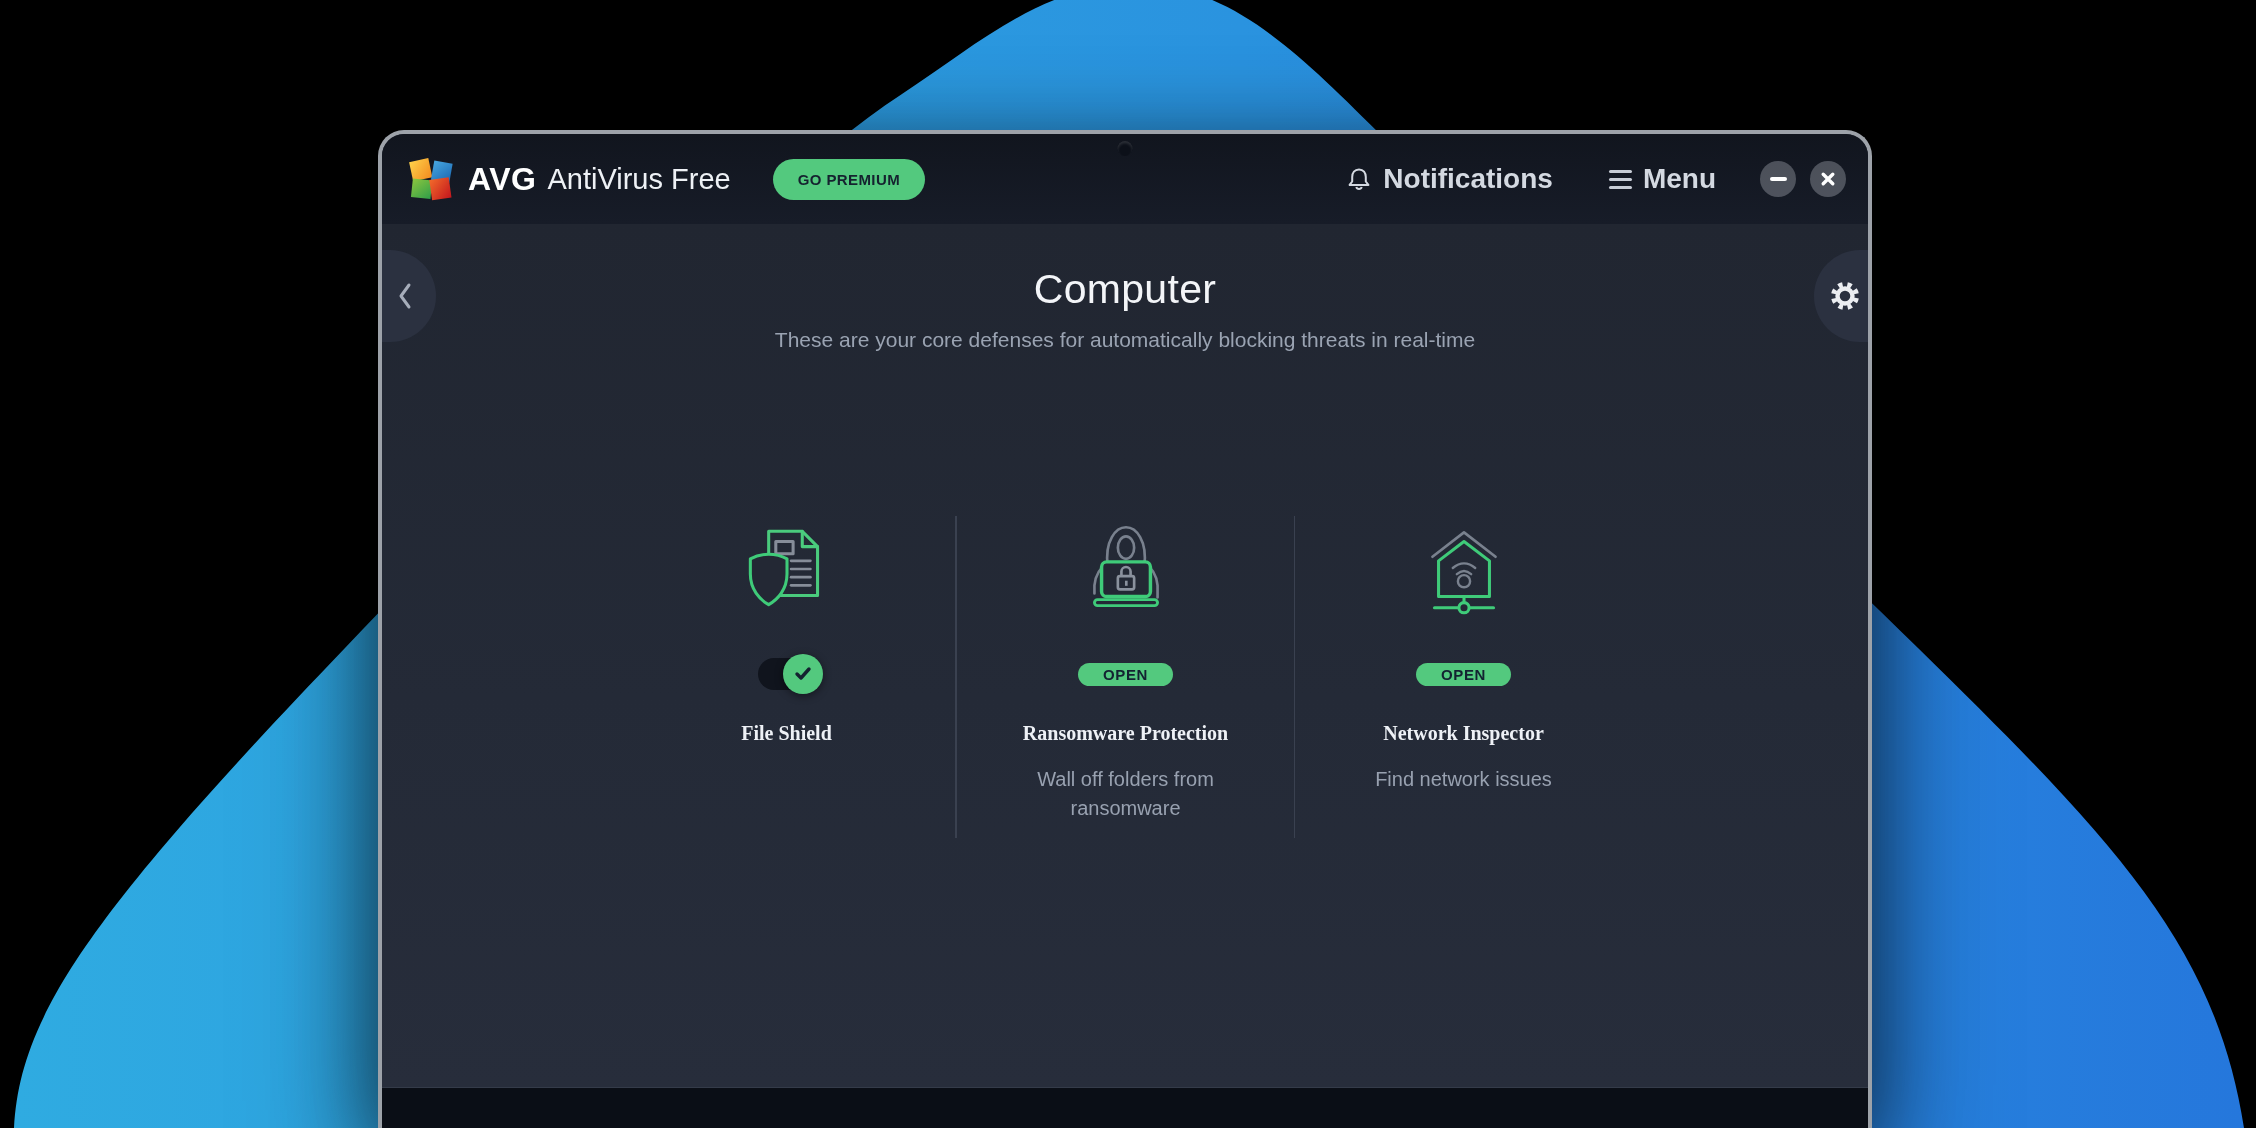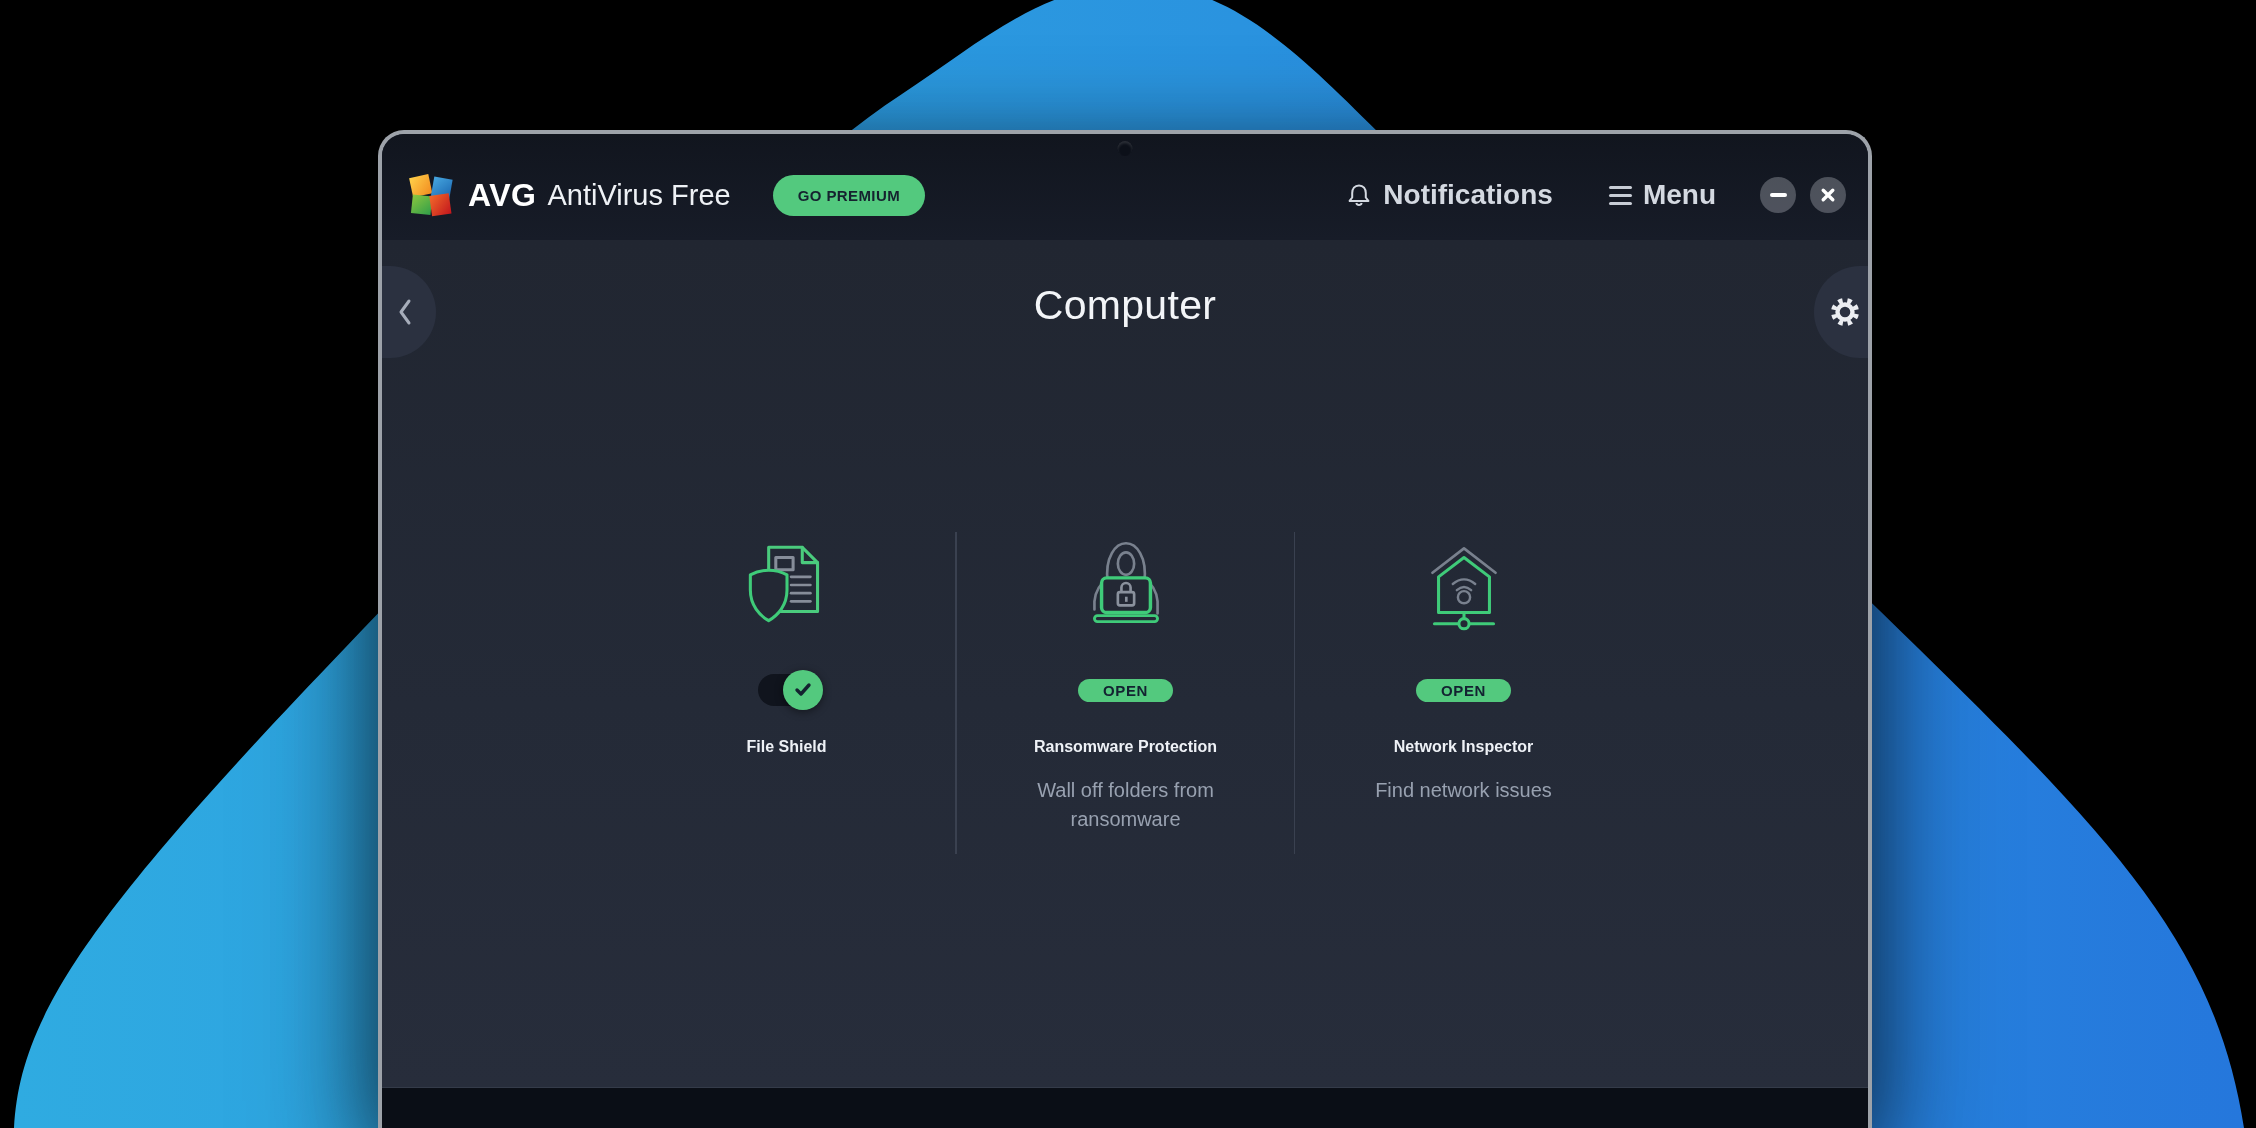--- a/index.html
+++ b/index.html
@@ -6,21 +6,21 @@
   .stage{position:relative;width:2256px;height:1128px;background:#000;overflow:hidden;
          font-family:"Liberation Sans",sans-serif;}
   .blob{position:absolute;left:0;top:0;}
 
   
   .window{position:absolute;left:378px;top:130px;width:1494px;height:998px;box-sizing:border-box;
           border:4px solid #9da2a9;border-bottom:none;border-radius:26px 26px 0 0;
           background:#232834;overflow:hidden;display:flex;flex-direction:column;
           box-shadow:0 24px 90px rgba(0,0,0,.6),0 60px 140px rgba(0,0,0,.35);}
   .titlebar{flex:0 0 90px;background:linear-gradient(180deg,#11151e 0%,#171c28 100%);
-            display:flex;align-items:center;padding:16px 22px 0 26px;position:relative;}
+            display:flex;align-items:center;padding:0 22px 0 26px;position:relative;}
   .camera-dot{position:absolute;left:50%;top:7px;transform:translateX(-50%);width:15px;height:15px;
               border-radius:50%;background:#0c1019;box-shadow:inset 0 2px 3px rgba(255,255,255,.14);}
   .brand{display:flex;align-items:center;gap:13px;}
   .logo{width:47px;height:47px;}
   .brand-bold{font-size:32px;font-weight:800;color:#ffffff;letter-spacing:.5px;}
   .brand-rest{font-size:29px;color:#eef1f5;font-weight:400;margin-left:-2px;}
   .go-premium{margin-left:42px;background:#53c97e;color:#15222f;font-weight:700;font-size:15px;
               letter-spacing:.4px;border:none;border-radius:21px;padding:12px 25px;font-family:inherit;cursor:pointer;}
   .tb-right{margin-left:auto;display:flex;align-items:center;}
   .tb-item{display:flex;align-items:center;gap:11px;color:#d4d9e1;font-size:28px;font-weight:700;cursor:pointer;}
@@ -47,21 +47,21 @@
   .cards{position:absolute;left:50%;top:276px;transform:translateX(-50%);display:flex;align-items:flex-start;}
   .card{width:337px;display:flex;flex-direction:column;align-items:center;text-align:center;}
   .vdiv{width:1px;height:322px;margin-top:16px;background:#3a4150;}
   .icon-box{height:124px;display:flex;align-items:flex-end;justify-content:center;margin-bottom:30px;}
   .control{height:40px;display:flex;align-items:center;justify-content:center;margin-bottom:28px;}
   .toggle{position:relative;width:58px;height:32px;border-radius:16px;background:#10141d;cursor:pointer;}
   .knob{position:absolute;right:-7px;top:-4px;width:40px;height:40px;border-radius:50%;background:#53c97e;
         display:flex;align-items:center;justify-content:center;box-shadow:0 2px 8px rgba(0,0,0,.45);}
   .open-btn{height:23px;padding:0 25px;border-radius:20px;background:#53c97e;color:#132231;
             font-weight:700;font-size:15px;letter-spacing:.6px;border:none;font-family:inherit;cursor:pointer;}
-  .card-title{margin:0 6px 20px;font-size:16px;font-weight:700;color:#eef1f6;}
+  .card-title{margin:0 6px 20px;font-size:20px;font-weight:700;color:#eef1f6;font-family:Liberation Serif, serif;}
   .card-desc{margin:0;font-size:20px;line-height:1.45;color:#98a1b0;max-width:282px;}
 
   .footer{flex:0 0 40px;background:#0a0e16;border-top:1px solid #343b49;}
 </style>
 </head>
 <body>
 
 <div class="stage">
 
   <svg class="blob" width="2256" height="1128" viewBox="0 0 2256 1128">
@@ -153,20 +153,21 @@
       </div>
       <div class="bump right">
         <svg width="36" height="36" viewBox="0 0 36 36">
           <circle cx="18" cy="18" r="11.5" fill="none" stroke="#eceef2" stroke-width="5" stroke-dasharray="4.3 4.73" transform="rotate(10 18 18)"></circle>
           <circle cx="18" cy="18" r="7.5" fill="none" stroke="#eceef2" stroke-width="4.4"></circle>
           <circle cx="18" cy="18" r="3" fill="#2b3140"></circle>
         </svg>
       </div>
 
       <h1 class="page-title">Computer</h1>
+      <p class="page-subtitle">These are your core defenses for automatically blocking threats in real-time</p>
 
       <div class="cards">
 
         <div class="card">
           <div class="icon-box">
             <svg width="112" height="112" viewBox="0 0 110 110">
               <g fill="none" stroke-linejoin="round" stroke-linecap="round">
                 <path d="M37 19 h33 l15 15 v48 h-48 z" stroke="#4acb7d" stroke-width="3"></path>
                 <path d="M70 19 v15 h15" stroke="#4acb7d" stroke-width="3"></path>
                 <rect x="44" y="29" width="17" height="12" stroke="#868d99" stroke-width="3"></rect>

